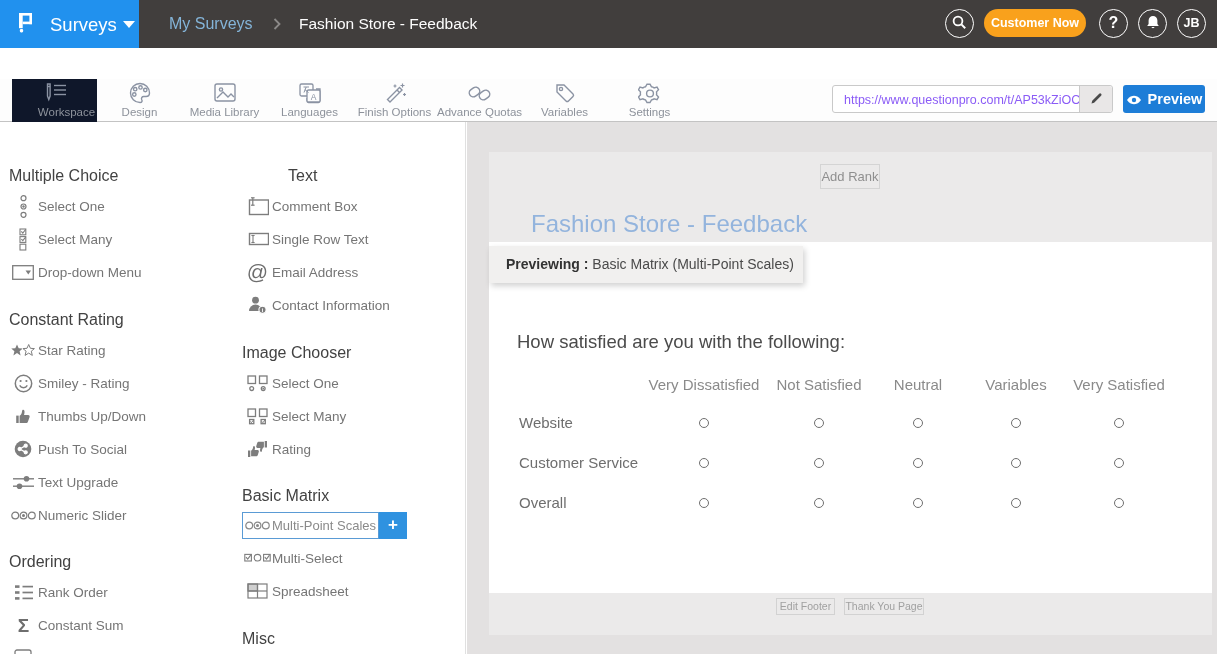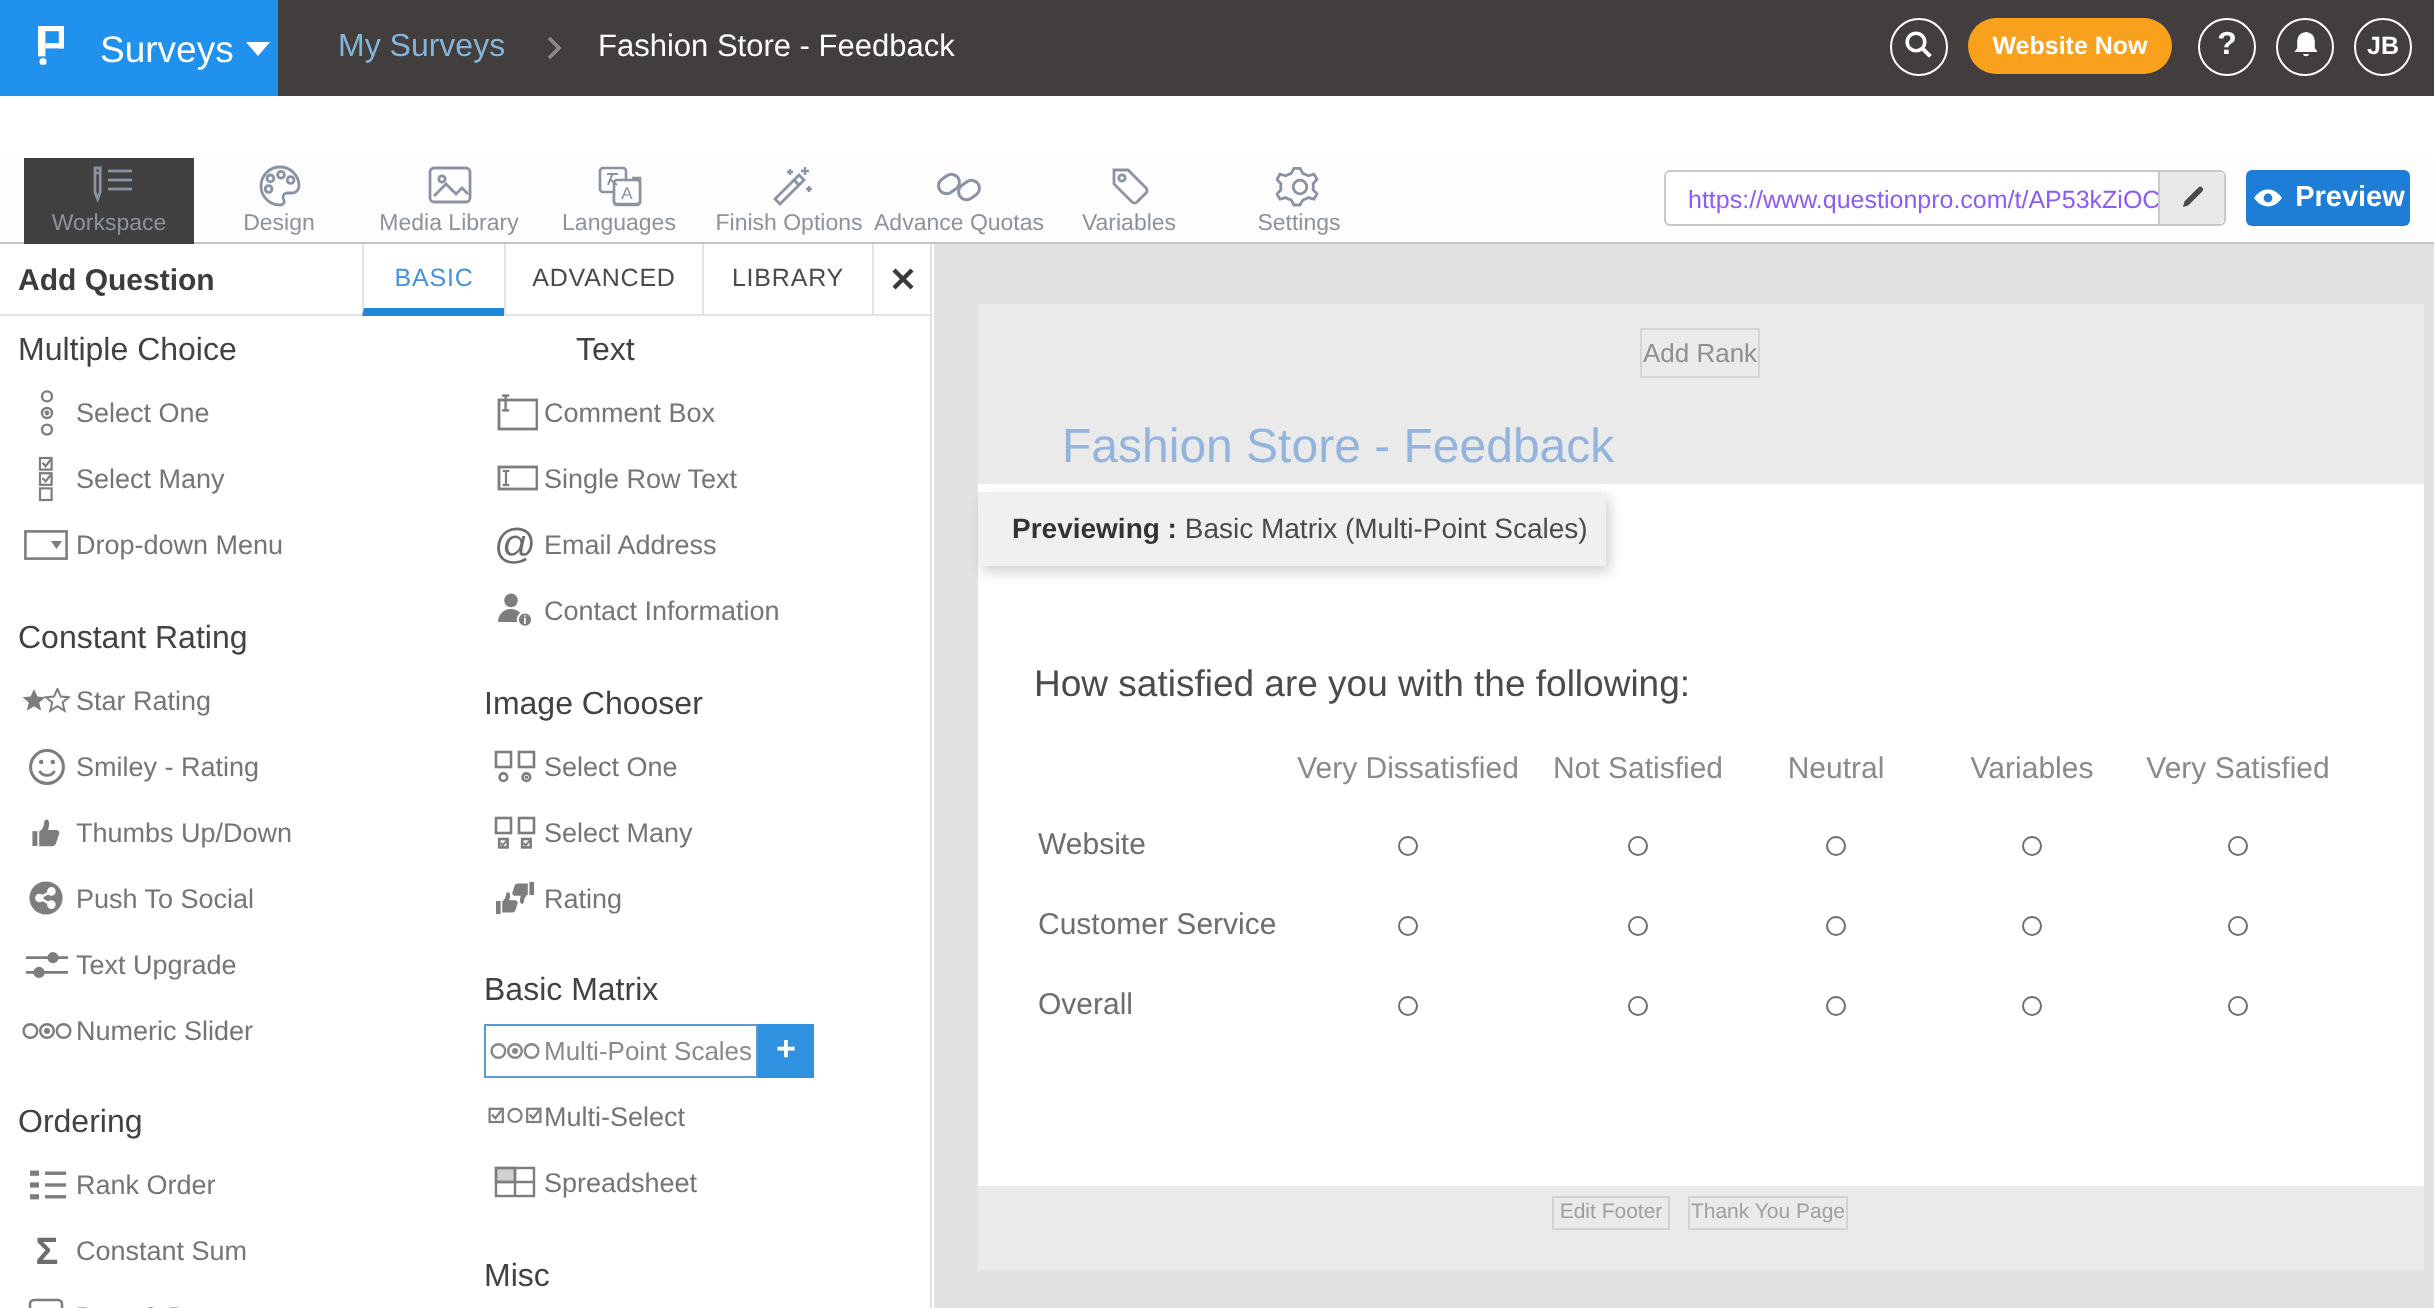--- a/index.html
+++ b/index.html
@@ -24,21 +24,21 @@
 .navtab { position:absolute; top:6px; color:#1d5d96; font-size:14.5px; }
 .tools { position:absolute; left:1069px; top:7px; color:#1d5d96; font-size:13px; }
 .tools:after { content:""; display:inline-block; margin-left:7px; vertical-align:2px; border-left:5px solid transparent; border-right:5px solid transparent; border-top:6px solid #1d5d96; }
 .responses { position:absolute; right:14px; top:7px; color:#1d5d96; font-size:13px; white-space:nowrap; }
 
 
 .toolbar { position:absolute; left:0; top:79px; width:1217px; height:43px; background:#fdfdfd; border-bottom:1px solid #c3c3c3; }
 .tool { position:absolute; top:0; height:43px; text-align:center; }
 .tool .ticon { position:absolute; top:3px; left:50%; transform:translateX(-50%); }
 .tool .tlabel { position:absolute; top:27px; width:100%; font-size:11.5px; color:#8d929b; white-space:nowrap; text-align:center; }
-.tool.active { background:#404040; }
+.tool.active { background:#0f172a;padding-left:12px; }
 .urlbox { position:absolute; left:832px; top:6px; width:281px; height:28px; background:#fff; border:1px solid #c9c9c9; border-radius:3px; }
 .urltext { position:absolute; left:11px; top:7px; font-size:12.5px; color:#8b5cf6; white-space:nowrap; overflow:hidden; width:236px; }
 .urlpencil { position:absolute; right:0; top:0; width:33px; height:26px; background:#e9e7e7; border-left:1px solid #c9c9c9; border-radius:0 3px 3px 0; text-align:center; }
 .previewbtn { position:absolute; left:1123px; top:6px; width:82px; height:28px; background:#1d7dd7; border-radius:3px; color:#fff; font-size:14.5px; font-weight:700; text-align:center; line-height:28px; }
 
 
 .panel { position:absolute; left:0; top:122px; width:466px; height:532px; background:#fff; border-right:1px solid #e0e0e0; }
 .phead { position:absolute; left:0; top:0; width:465px; height:36px; border-bottom:1px solid #e3e3e3; }
 .ptitle { position:absolute; left:9px; top:10px; font-size:15px; font-weight:700; color:#3c3c3c; }
 .ptab { position:absolute; top:0; height:36px; border-left:1px solid #e3e3e3; text-align:center; font-size:12.5px; color:#4a4a4a; line-height:34px; letter-spacing:0.4px; }
@@ -86,21 +86,21 @@
   <div class="crumb-sep"><svg width="8" height="12" viewBox="0 0 8 12">
           <path d="M1.5 1 L6.5 6 L1.5 11" fill="none" stroke="#8c8a89" stroke-width="1.8"></path>
         </svg></div>
   <div class="crumb2">Fashion Store - Feedback</div>
   <div class="tcircle" style="left:945px;">
     <svg width="15" height="15" viewBox="0 0 15 15" style="margin-top:5px">
           <circle cx="6" cy="6" r="4.4" fill="none" stroke="#fff" stroke-width="1.8"></circle>
           <line x1="9.4" y1="9.4" x2="13.2" y2="13.2" stroke="#fff" stroke-width="2"></line>
         </svg>
   </div>
-  <div class="upgrade">Website Now</div>
+  <div class="upgrade">Customer Now</div>
   <div class="tcircle" style="left:1099px; font-size:16px; font-weight:700; line-height:26px;">?</div>
   <div class="tcircle" style="left:1138px;">
     <svg width="14" height="15" viewBox="0 0 14 15" style="margin-top:5px">
           <path d="M7 1 a4.4 4.4 0 0 1 4.4 4.4 V9 l1.4 2 H1.2 L2.6 9 V5.4 A4.4 4.4 0 0 1 7 1 Z" fill="#fff"></path>
           <path d="M5.4 12 a1.7 1.7 0 0 0 3.2 0 Z" fill="#fff"></path>
         </svg>
   </div>
   <div class="tcircle" style="left:1177px; font-size:12.5px; font-weight:700; line-height:26px;">JB</div>
 </div>
 
@@ -201,32 +201,20 @@
             <path d="M1.5 11.5 L2.2 8.8 L9.2 1.8 A1.3 1.3 0 0 1 11.1 1.8 A1.3 1.3 0 0 1 11.1 3.7 L4.1 10.7 Z" fill="#4a4a4a"></path>
           </svg></div>
   </div>
   <div class="previewbtn"><svg width="16" height="10" viewBox="0 0 16 10" style="vertical-align:-1px; margin-right:6px;">
           <path d="M1 5 C3.5 1.5 6 0.8 8 0.8 C10 0.8 12.5 1.5 15 5 C12.5 8.5 10 9.2 8 9.2 C6 9.2 3.5 8.5 1 5 Z" fill="#fff"></path>
           <circle cx="8" cy="5" r="2.2" fill="#1d7dd7"></circle>
         </svg>Preview</div>
 </div>
 
 <div class="panel">
-  <div class="phead">
-    <div class="ptitle">Add Question</div>
-    <div class="ptab on" style="left:181px; width:71px;">BASIC</div>
-    <div class="ptab" style="left:252px; width:99px;">ADVANCED</div>
-    <div class="ptab" style="left:351px; width:85px;">LIBRARY</div>
-    <div class="pclose"><svg width="11" height="11" viewBox="0 0 11 11" style="margin-top:12px">
-            <g stroke="#3a3a3a" stroke-width="2.2">
-              <line x1="1" y1="1" x2="10" y2="10"></line>
-              <line x1="10" y1="1" x2="1" y2="10"></line>
-            </g>
-          </svg></div>
-  </div>
 
   <div class="sechead" style="left:9px; top:45px;">Multiple Choice</div>
   <div class="pitem" style="left:8px; top:74px;">
         <span class="ic">
           <svg width="11" height="23" viewBox="0 0 11 23">
             <g fill="none" stroke="#7d7d7d" stroke-width="1.2">
               <circle cx="5.5" cy="3.2" r="2.5"></circle>
               <circle cx="5.5" cy="11.5" r="2.5"></circle>
               <circle cx="5.5" cy="19.8" r="2.5"></circle>
             </g>

